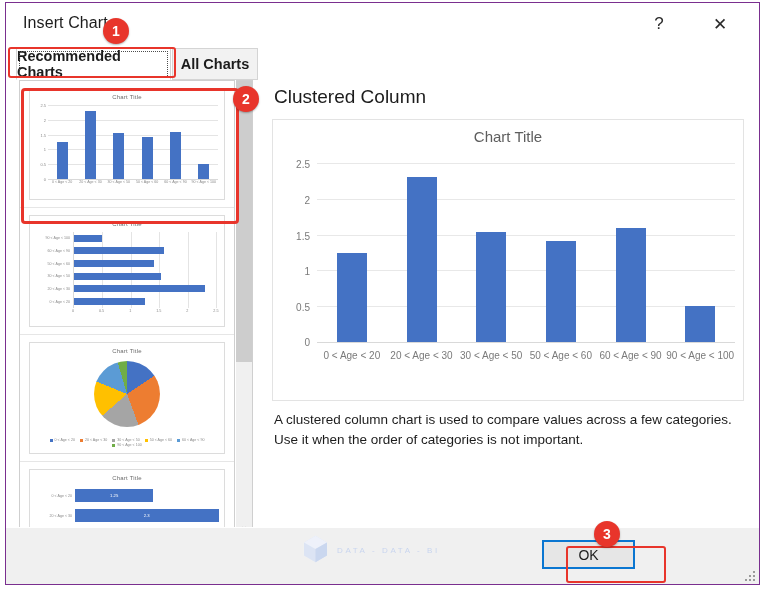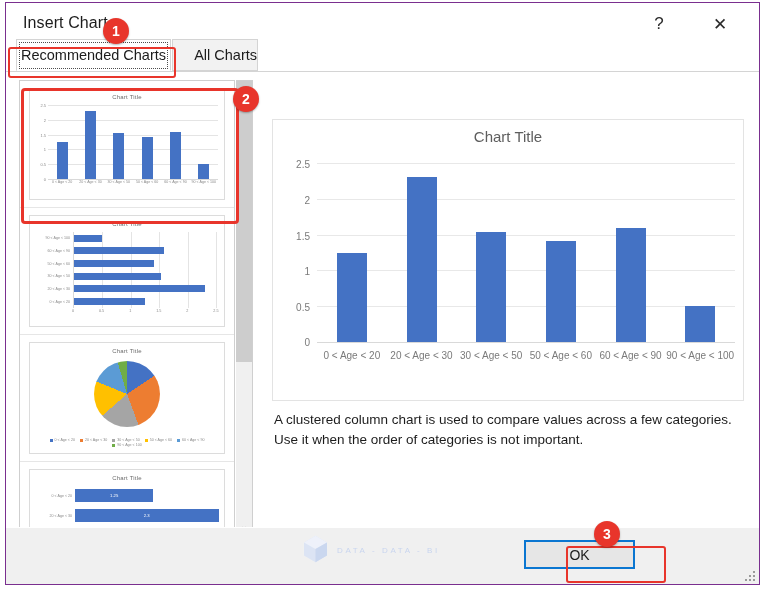--- a/index.html
+++ b/index.html
@@ -58,25 +58,26 @@
     border: none;
     font-family: "Liberation Sans", sans-serif;
   }
   .win-help { right: 79px; }
   .win-close { right: 18px; }
 
   
   .tabstrip {
     position: absolute;
     left: 0;
-    top: 36px;
+    top: 45px;
     width: 100%;
     height: 32px;
     border-bottom: 1px solid #d4d4d4;
     background: #ffffff;
+    font-weight: bold;
   }
   .tab {
     position: absolute;
     top: 0;
     height: 32px;
     display: flex;
     align-items: center;
     justify-content: center;
     font-size: 14.5px;
     color: #1c1c1c;
@@ -95,21 +96,20 @@
     left: 2px; top: 2px; right: 2px; bottom: 1px;
     border: 1px dotted #4d4d4d;
     pointer-events: none;
   }
   .tab-all {
     left: 166px;
     width: 86px;
     background: #f2f2f2;
     border: 1px solid #d4d4d4;
     border-bottom: 1px solid #d4d4d4;
-    justify-content: flex-end;
   }
 
   
   .content {
     position: absolute;
     left: 0;
     top: 77px;
     right: 0;
     bottom: 56px;
     background: #ffffff;
@@ -487,21 +487,21 @@
   .wm-sub {
     font-size: 8px;
     color: #c7d4ef;
     letter-spacing: 2.6px;
     margin-top: 3px;
     margin-left: 2px;
   }
   .dlg-btn {
     position: absolute;
     top: 12px;
-    width: 111px;
+    width: 93px;
     height: 29px;
     background: #e6e6e6;
     border: 1px solid #adadad;
     font-size: 14px;
     color: #1c1c1c;
     font-family: "Liberation Sans", sans-serif;
     cursor: default;
     box-sizing: border-box;
   }
   .btn-ok {
@@ -706,20 +706,21 @@
       </div>
 
     </div>
 
     <div class="scrollbar">
       <div class="scroll-thumb"></div>
       <div class="scroll-down">⌄</div>
     </div>
 
     <div class="preview">
+      <div class="preview-heading">Clustered Column</div>
 
       <div class="chart-box">
         <div class="chart-title">Chart Title</div>
 
         <div class="plot-area">
           <div class="gridline" style="top:0%">
             <span class="ytick">2.5</span>
           </div>
           <div class="gridline" style="top:20%">
             <span class="ytick">2</span>

